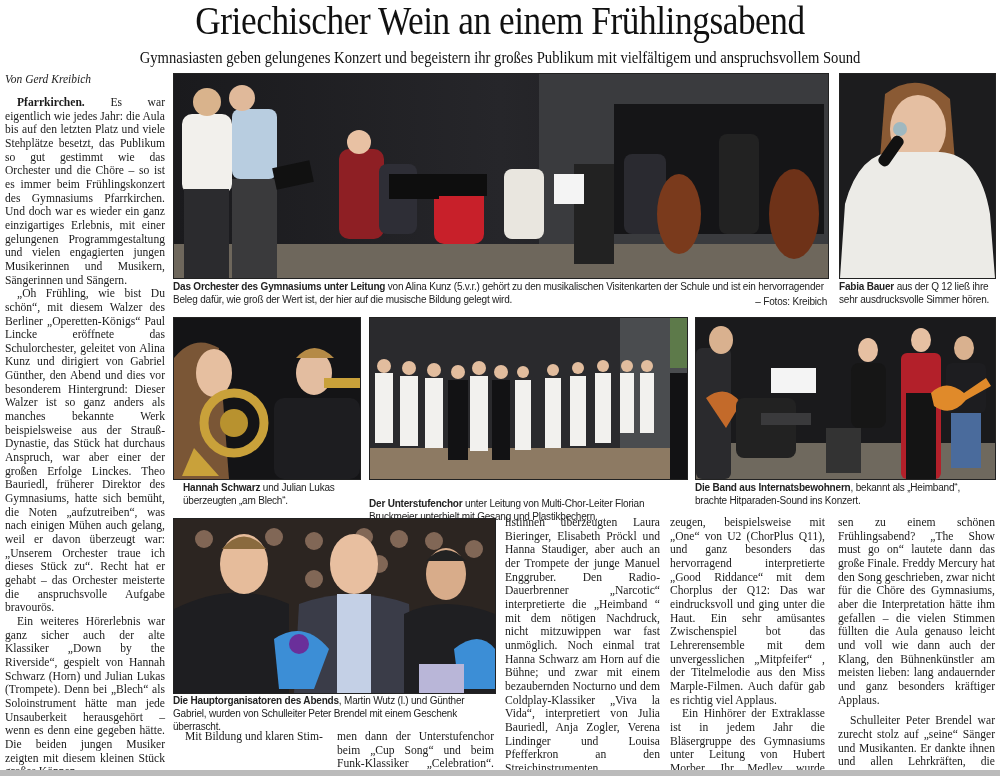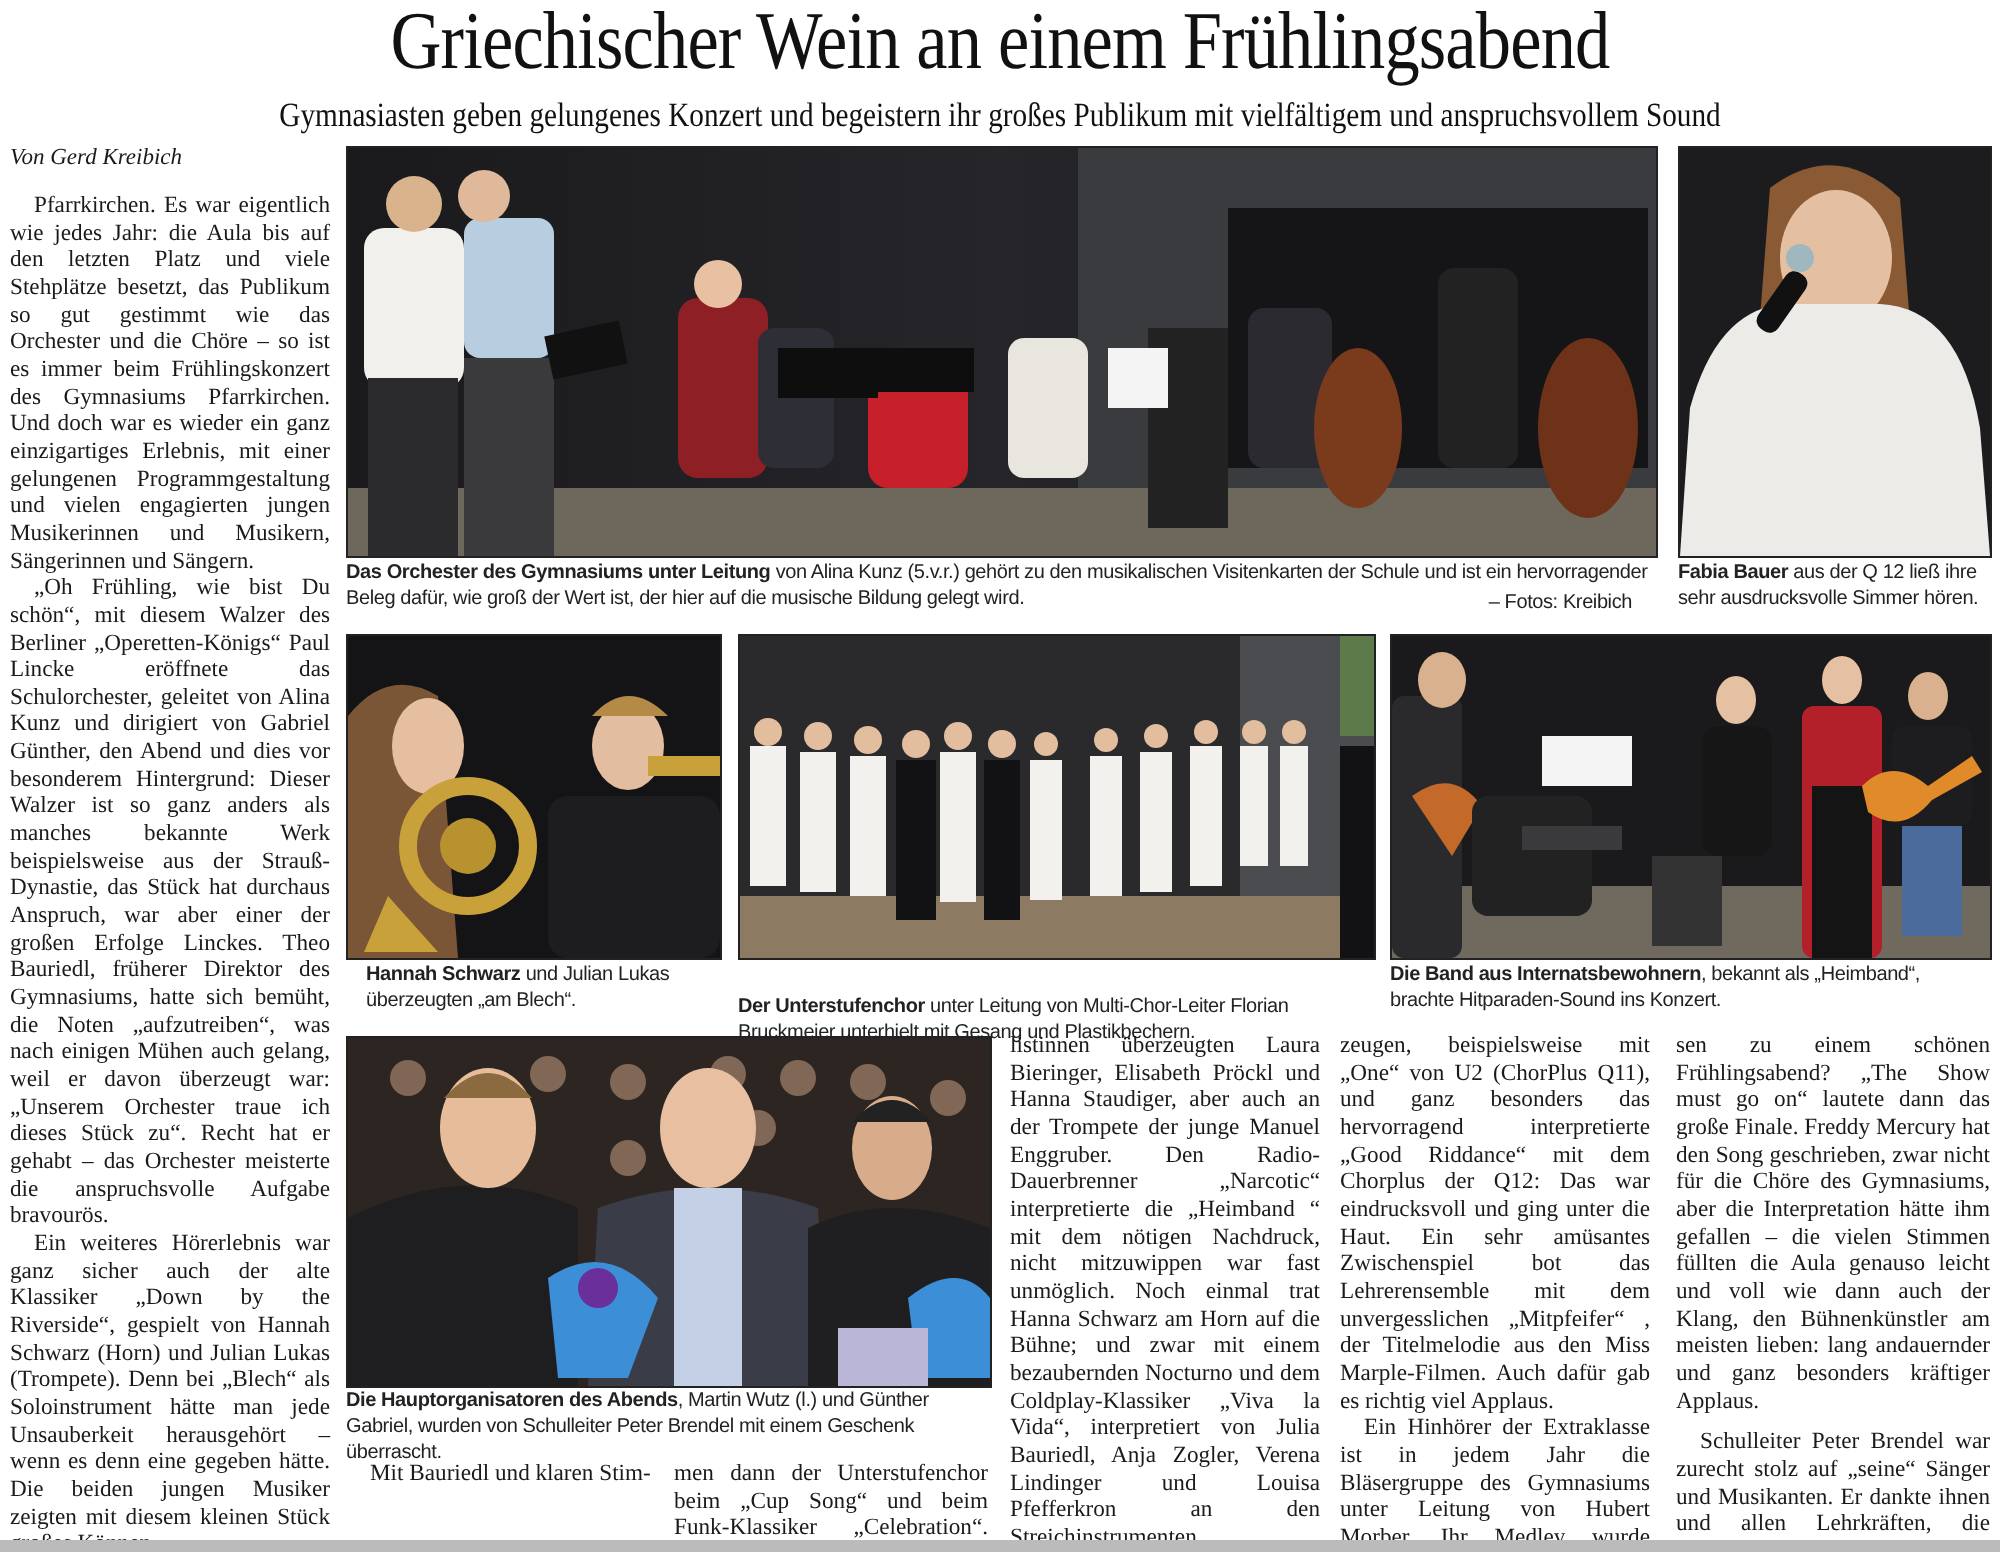--- a/index.html
+++ b/index.html
@@ -3,26 +3,26 @@
 <meta charset="utf-8">
 <style>
   html, body { margin:0; padding:0; }
   body { width:1000px; height:776px; background:#fff; position:relative; overflow:hidden; color:#1a1a1a; }
   .headline { position:absolute; left:0; top:-4px; width:1000px; text-align:center; font-family:"Liberation Serif", serif; font-size:41px; letter-spacing:-0.5px; transform:scaleX(0.86); transform-origin:center; color:#111; }
   .subhead { position:absolute; left:0; top:48px; width:1000px; text-align:center; font-family:"Liberation Serif", serif; font-size:17px; transform:scaleX(0.86); transform-origin:center; color:#111; }
   .byline { position:absolute; left:5px; top:73px; font-family:"Liberation Serif", serif; font-style:italic; font-size:11.5px; }
   .col { position:absolute; font-family:"Liberation Serif", serif; font-size:11.6px; line-height:13.65px; text-align:justify; hyphens:auto; color:#1a1a1a; }
   .col p { margin:0; text-indent:12px; }
   .col p.first { text-indent:0; }
-  .col .dateline { font-weight:normal; }
+  .col .dateline { font-weight:bold; }
   .col .spacer { height:7px; }
   .photo { position:absolute; overflow:hidden; border:1px solid #222; }
   .cap { position:absolute; font-family:"Liberation Sans", sans-serif; font-size:10px; line-height:13px; color:#222; letter-spacing:-0.2px; }
   .cap b { font-weight:bold; }
-  .cap .credit { position:absolute; right:11px; bottom:0; }
+  .cap .credit { position:absolute; right:0; bottom:0; }
   .bottomline { position:absolute; left:0; top:770px; width:1000px; height:6px; background:#bbb; }
 </style>
 </head>
 <body>
 
 <div class="headline">Griechischer Wein an einem Frühlingsabend</div>
 <div class="subhead">Gymnasiasten geben gelungenes Konzert und begeistern ihr großes Publikum mit vielfältigem und anspruchsvollem Sound</div>
 <div class="byline">Von Gerd Kreibich</div>
 
 <div class="col" style="left:5px; top:96px; width:160px;">
@@ -207,21 +207,21 @@
     <circle cx="125" cy="125" r="10" fill="#6a2f9a"></circle>
     <path d="M280 130 Q305 110 321 130 L321 170 L285 170 Z" fill="#3c8ed6"></path>
     <rect x="245" y="145" width="45" height="29" fill="#b9b6d8"></rect>
   </svg>
 </div>
 <div class="cap" style="left:173px; top:694px; width:321px;">
   <b>Die Hauptorganisatoren des Abends</b><span>, Martin Wutz (l.) und Günther Gabriel, wurden von Schulleiter Peter Brendel mit einem Geschenk überrascht.</span>
 </div>
 
 <div class="col" style="left:173px; top:730px; width:157px;">
-  <p>Mit Bauriedl und klaren Stim-</p>
+  <p>Mit Bildung und klaren Stim-</p>
 </div>
 
 <div class="col" style="left:337px; top:730px; width:157px;">
   <p class="first">men dann der Unterstufenchor beim „Cup Song“ und beim Funk-Klassiker „Celebration“. Als So-</p>
 </div>
 
 <div class="col" style="left:505px; top:516px; width:155px;">
   <p class="first">listinnen überzeugten Laura Bieringer, Elisabeth Pröckl und Hanna Staudiger, aber auch an der Trompete der junge Manuel Enggruber. Den Radio-Dauerbrenner „Narcotic“ interpretierte die „Heimband “ mit dem nötigen Nachdruck, nicht mitzuwippen war fast unmöglich. Noch einmal trat Hanna Schwarz am Horn auf die Bühne; und zwar mit einem bezaubernden Nocturno und dem Coldplay-Klassiker „Viva la Vida“, interpretiert von Julia Bauriedl, Anja Zogler, Verena Lindinger und Louisa Pfefferkron an den Streichinstrumenten.</p>
   <p>Vier Chöre hatte Florin Bruckmeier unter seinen Fittichen für dieses Konzert, jeder konnte über-</p>
 </div>

